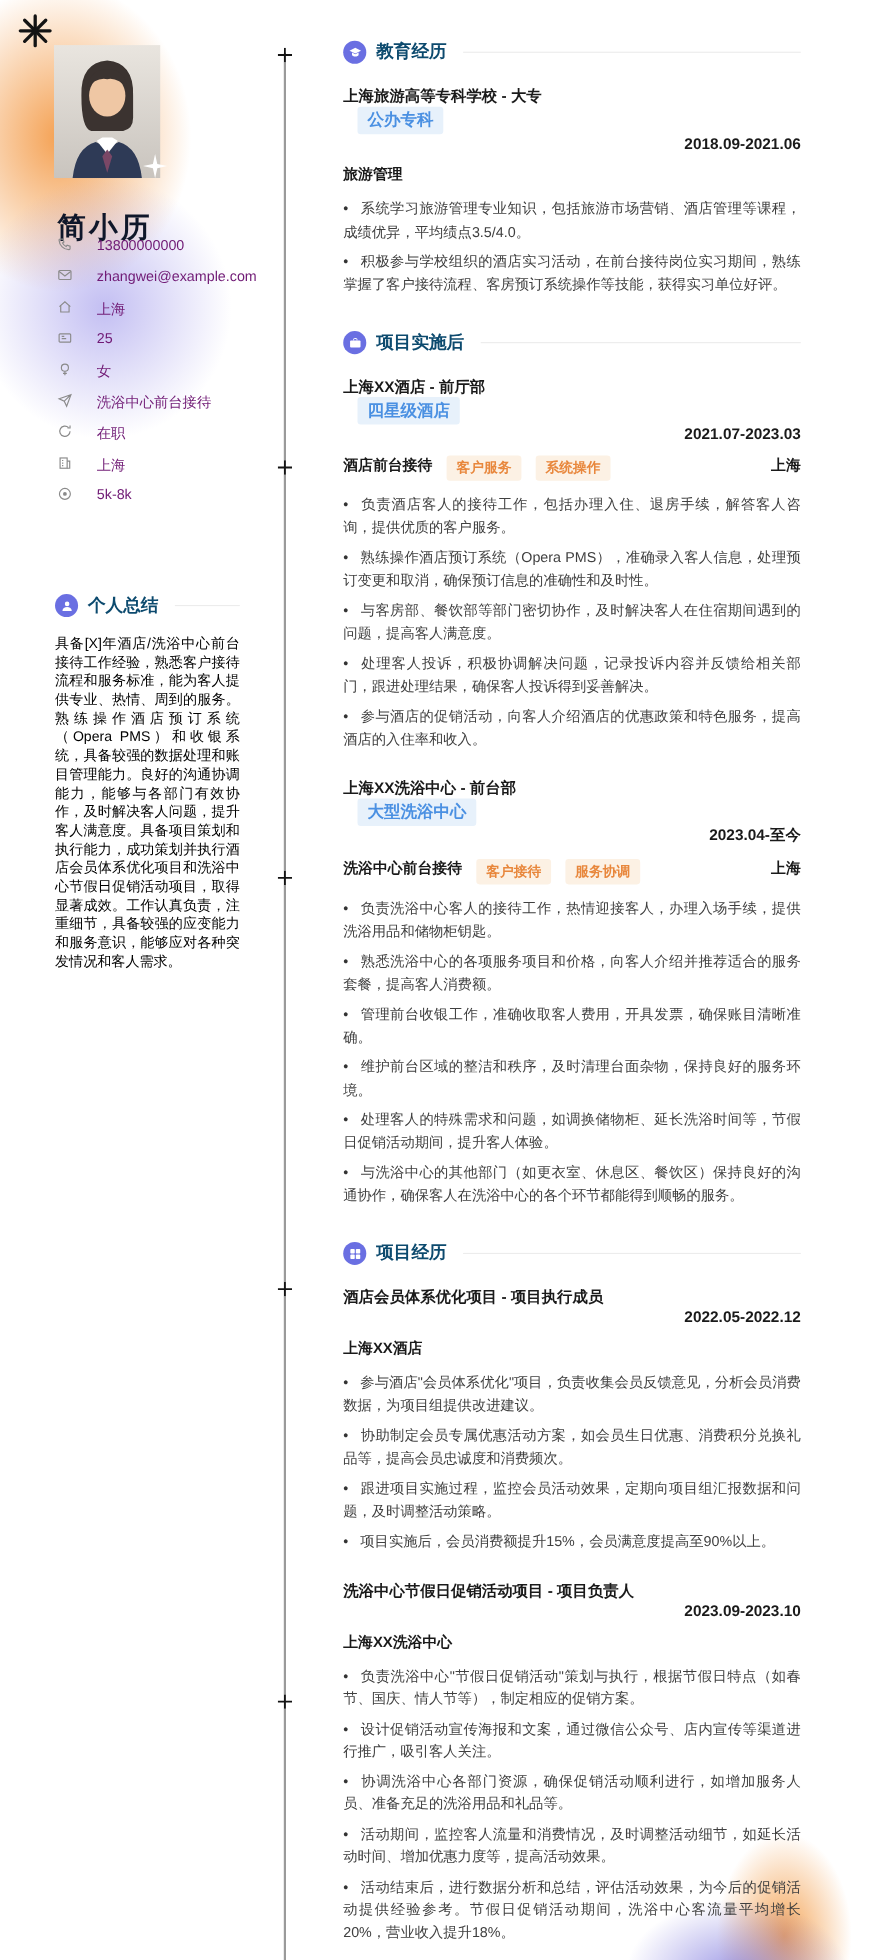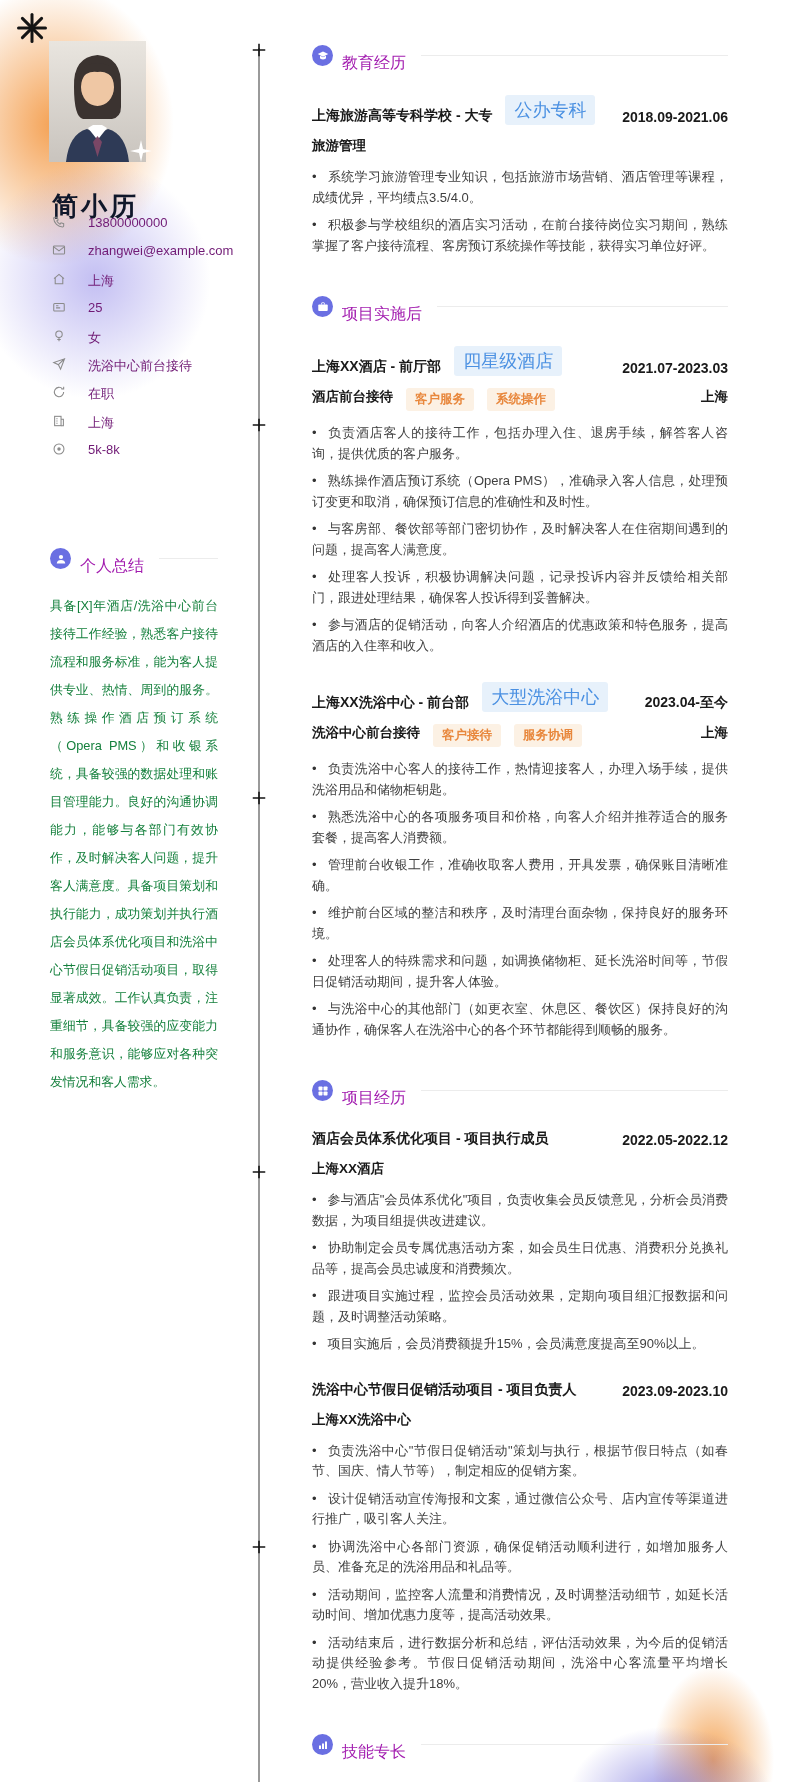--- a/index.html
+++ b/index.html
@@ -24,31 +24,31 @@
   
   .name{position:absolute;left:52px;top:172px;font-size:26px;font-weight:700;color:#0f172a;letter-spacing:3px;}
   .contacts{position:absolute;left:52px;top:215px;width:168px;margin:0;padding:0;list-style:none;}
   .contact-row{display:flex;height:28.4px;gap:22px;font-size:13px;color:#701a75;}
   .c-icon{width:14px;height:14px;flex:none;display:flex;align-items:center;justify-content:center;}
   .c-icon svg{width:14px;height:14px;}
   .sec-head{display:flex;align-items:center;gap:9px;}
   .sec-icon{width:21px;height:21px;border-radius:50%;background:#6a6fe2;display:flex;
             align-items:center;justify-content:center;flex:none;}
   .sec-icon svg{width:12px;height:12px;}
-  .sec-title{font-size:16px;font-weight:400;color:#a21caf;white-space:nowrap;margin-top:16px;}
+  .sec-title{font-size:16px;font-weight:700;color:#0c4a6e;white-space:nowrap;}
   .sec-line{flex:1;height:1px;background:#ececec;margin-left:6px;}
   .summary{position:absolute;left:50px;top:540px;width:168px;}
-  .summary-text{margin:15px 0 0;font-size:12.8px;line-height:28px;text-align:justify;color:#15803d;}
+  .summary-text{margin:15px 0 0;font-size:12.8px;line-height:17px;text-align:justify;color:#000000;}
   
   .main{position:absolute;left:312px;top:37px;width:416px;}
   .section{margin-bottom:32px;}
   .section .sec-head{margin-bottom:21px;}
   .entry + .entry{margin-top:26px;}
-  .entry-head{display:flex;align-items:flex-end;font-size:14px;font-weight:700;color:#1a1a1a;}
-  .badge{margin-left:13px;font-size:18px;font-weight:400;color:#4a90e2;background:#e7f1fb;
+  .entry-head{display:flex;align-items:flex-start;font-size:14px;font-weight:700;color:#1a1a1a;flex-direction:column;}
+  .badge{margin-left:13px;font-size:15px;font-weight:700;color:#4a90e2;background:#e7f1fb;
          padding:3px 9px;border-radius:3px;white-space:nowrap;}
   .entry-date{margin-left:auto;font-weight:700;font-size:14px;color:#1a1a1a;white-space:nowrap;}
   .role-row{display:flex;margin-top:12px;font-size:13.5px;font-weight:700;color:#1a1a1a;}
   .tag{margin-left:13px;font-size:12.5px;color:#e8873c;background:#fcf1e4;padding:3px 9px;
        border-radius:3px;font-weight:700;white-space:nowrap;}
   .loc{margin-left:auto;font-weight:700;}
   .entry-sub{margin-top:12px;font-size:13.5px;font-weight:700;color:#1a1a1a;}
   .bullets{margin:12px 0 0;padding:0;list-style:none;}
   .bullets li{font-size:13px;line-height:20.5px;color:#404040;text-align:justify;margin-bottom:7px;}
   .bullets li::before{content:"•";margin-right:11px;color:#333;}

